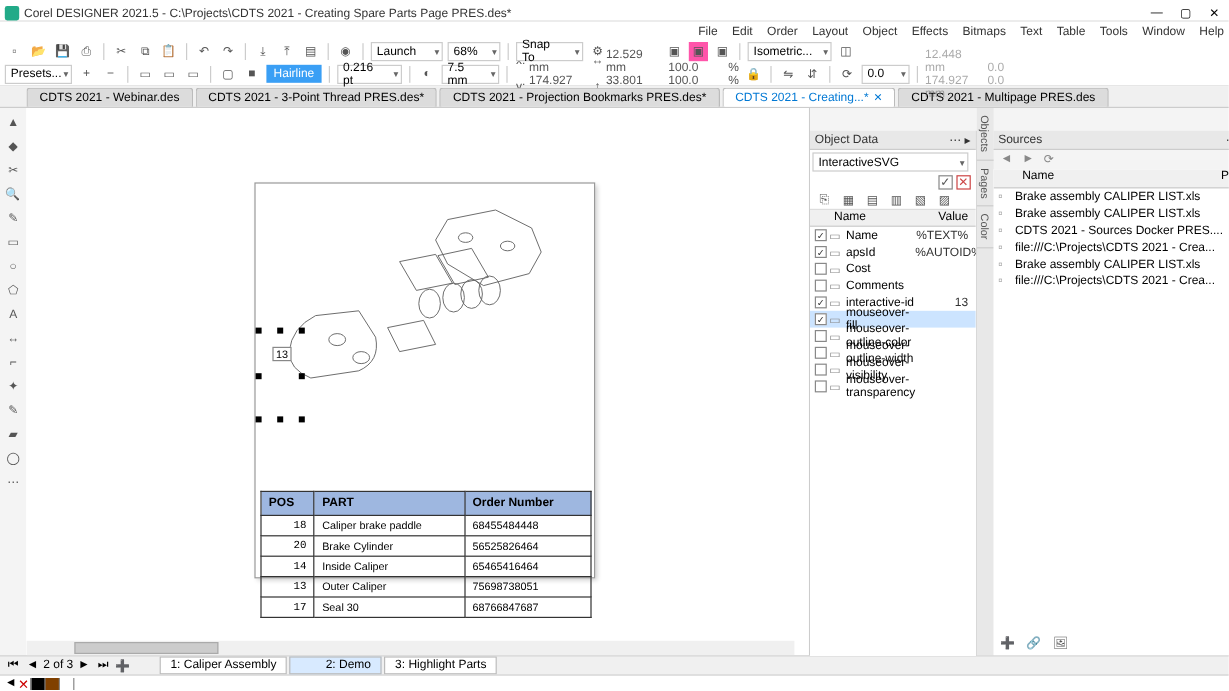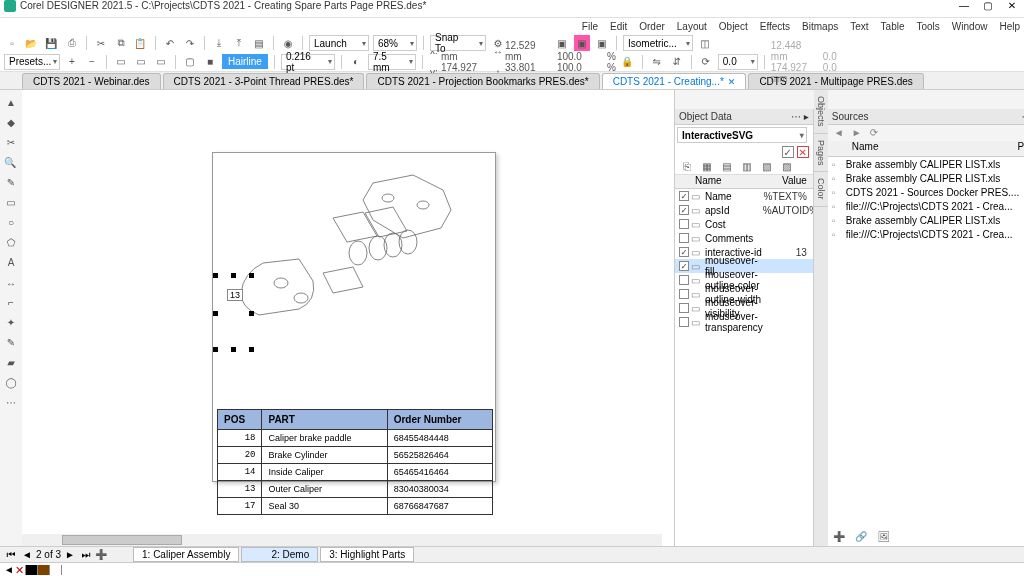--- a/index.html
+++ b/index.html
@@ -1,17 +1,17 @@
 <!DOCTYPE html>
 <html><head>
 <meta charset="utf-8">
 <style>
 * { margin:0; padding:0; box-sizing:border-box; font-family:"Segoe UI",Arial,sans-serif; font-size:10px; }
 body { background:#fff; width:1024px; height:576px; overflow:hidden; position:relative; }
-.titlebar { height:18px; background:#fff; display:flex; align-items:flex-start; padding:0 4px; border-bottom:1px solid #e0e0e0; }
+.titlebar { height:18px; background:#fff; display:flex; align-items:flex-end; padding:0 4px; border-bottom:1px solid #e0e0e0; }
 .titlebar .icon { width:12px; height:12px; background:#2a8; border-radius:2px; margin-right:4px; }
 .titlebar .title { flex:1; font-size:10px; color:#333; }
 .titlebar .winbtns { display:flex; gap:8px; font-size:11px; }
 .titlebar .winbtns span { width:16px; text-align:center; cursor:pointer; }
 .menubar { height:16px; display:flex; align-items:center; padding:0 4px; gap:12px; color:#333;justify-content:flex-end; }
 .menubar span { font-size:10px; cursor:pointer; }
 .toolbar1 { height:18px; display:flex; align-items:center; padding:0 4px; gap:4px; }
 .toolbar2 { height:20px; display:flex; align-items:center; padding:0 4px; gap:4px; border-bottom:1px solid #e0e0e0; }
 .tbtn { width:16px; height:16px; border:1px solid transparent; display:inline-flex; align-items:center; justify-content:center; font-size:10px; color:#555; cursor:pointer; }
 .sep { width:1px; height:14px; background:#ccc; margin:0 2px; }
@@ -36,21 +36,21 @@
 .parts-table { position:absolute; left:4px; top:208px; width:276px; border-collapse:collapse; font-size:10px;margin-top:48px; }
 .parts-table th { background:#9eb7e0; border:1px solid #333; padding:4px 6px; text-align:left; font-weight:bold; font-size:10px; }
 .parts-table td { border:1px solid #333; padding:3px 6px; font-size:9px; }
 .parts-table td:first-child { text-align:right;font-family:Liberation Mono, monospace; }
 .dockers { width:350px; display:flex; background:#f4f4f4; border-left:1px solid #ccc; }
 .docker-col { flex:1; display:flex; flex-direction:column; border-right:1px solid #ccc;margin-top:19px; }
 .docker-title { height:16px; background:#e8e8e8; padding:0 4px; display:flex; align-items:center; font-size:10px; color:#333; border-bottom:1px solid #ccc; }
 .docker-title .dots { margin-left:auto; font-size:10px; }
 .docker-body { flex:1; background:#fff; overflow:auto; position:relative; }
 .od-toolbar { height:16px; display:flex; align-items:center; gap:4px; padding:0 4px; border-bottom:1px solid #ddd; }
-.od-dropdown { margin:2px;font-weight:bold; }
+.od-dropdown { margin:2px; }
 .od-header { display:flex; height:14px; background:#f0f0f0; border-bottom:1px solid #ccc; font-size:9px; }
 .od-header .c1 { flex:1; padding:0 20px; }
 .od-header .c2 { width:50px; text-align:right; padding-right:6px; }
 .od-row { display:flex; height:14px; align-items:center; font-size:9px; padding-left:4px; }
 .od-row.sel { background:#cce4ff; }
 .od-row .chk { width:10px; height:10px; border:1px solid #888; margin-right:2px; background:#fff; display:inline-flex; align-items:center; justify-content:center; font-size:8px; }
 .od-row .chk.on::after { content:"✓"; color:#333; }
 .od-row .ico { width:12px; height:10px; margin-right:2px; color:#888; }
 .od-row .nm { flex:1; }
 .od-row .vl { width:50px; text-align:right; padding-right:6px; color:#333; }
@@ -306,21 +306,21 @@
               <td>56525826464</td>
             </tr>
             <tr>
               <td>14</td>
               <td>Inside Caliper</td>
               <td>65465416464</td>
             </tr>
             <tr>
               <td>13</td>
               <td>Outer Caliper</td>
-              <td>83040380034</td>
+              <td>75698738051</td>
             </tr>
             <tr>
               <td>17</td>
               <td>Seal 30</td>
               <td>68766847687</td>
             </tr>
           </tbody>
       </table>
     </div>
     <div class="hscroll">

